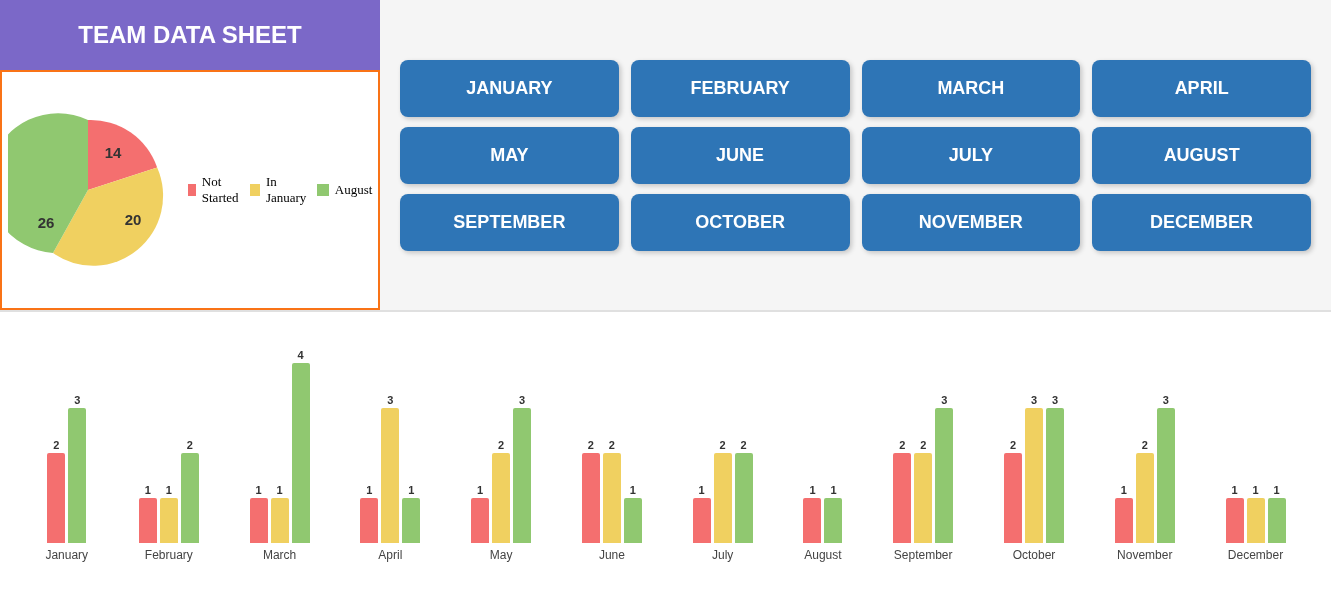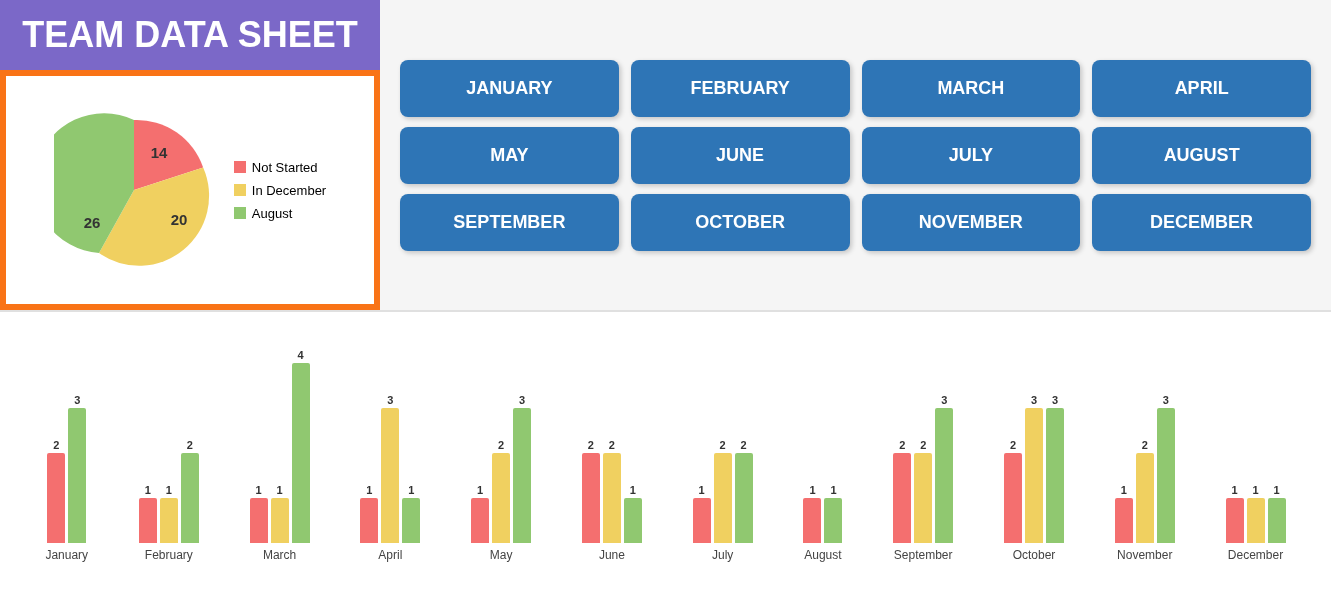--- a/index.html
+++ b/index.html
@@ -17,52 +17,52 @@
       background: #f5f5f5;
     }
     .left-panel {
       width: 380px;
       display: flex;
       flex-direction: column;
     }
     .title-bar {
       background: #7b68c8;
       color: white;
-      font-size: 36px;
+      font-size: 24px;
       font-weight: bold;
       text-align: center;
       padding: 16px 10px;
       height: 70px;
       display: flex;
       align-items: center;
       justify-content: center;
     }
     .pie-section {
       background: white;
       flex: 1;
       display: flex;
       align-items: center;
       justify-content: center;
       padding: 10px;
-      border: 6px solid #f97316;
+      border: 2px solid #f97316;
     }
     .pie-container {
       display: flex;
       align-items: center;
       gap: 20px;
     }
     .pie-chart {
       width: 160px;
       height: 160px;
       position: relative;
     }
     .legend {
       display: flex;
-      flex-direction: column;
       gap: 8px;
+      font-family: Liberation Serif, serif;
     }
     .legend-item {
       display: flex;
       align-items: center;
       gap: 6px;
       font-size: 13px;
     }
     .legend-dot {
       width: 12px;
       height: 12px;
@@ -168,21 +168,21 @@
             <text x="38" y="118" font-size="15" font-weight="bold" fill="#333" text-anchor="middle">26</text>
           </svg>
         </div>
         <div class="legend">
           <div class="legend-item">
             <div class="legend-dot" style="background:#f46f6f;"></div>
             <span>Not Started</span>
           </div>
           <div class="legend-item">
             <div class="legend-dot" style="background:#f0d060;"></div>
-            <span>In December</span>
+            <span>In January</span>
           </div>
           <div class="legend-item">
             <div class="legend-dot" style="background:#90c870;"></div>
             <span>August</span>
           </div>
         </div>
       </div>
     </div>
   </div>
   <div class="right-panel">

